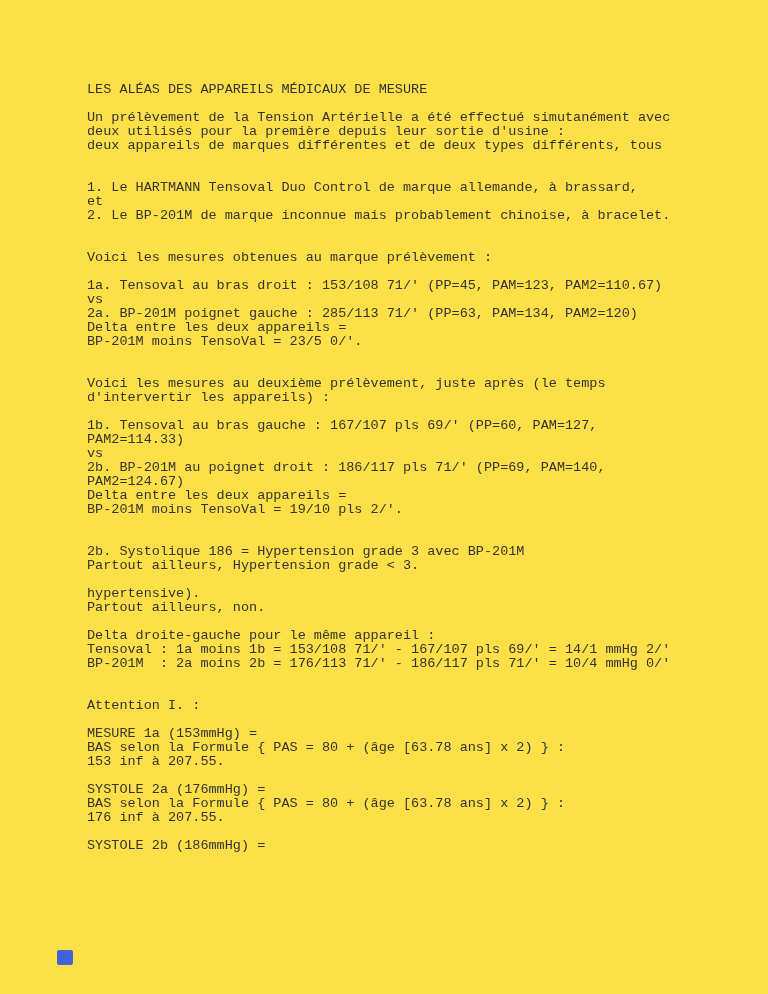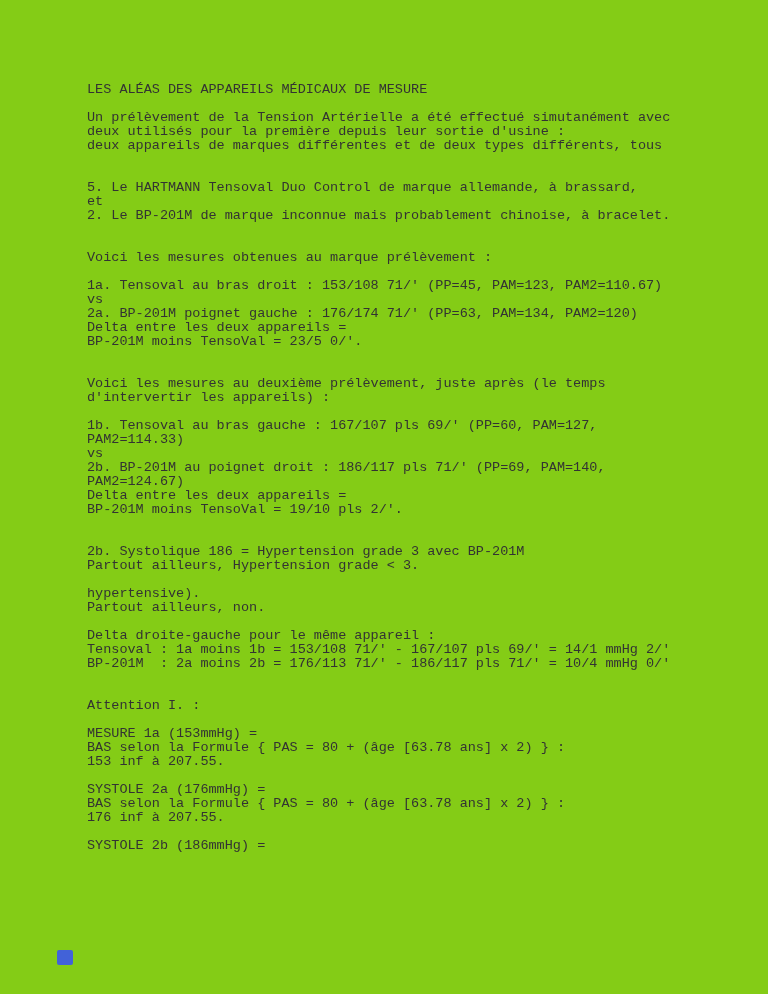--- a/index.html
+++ b/index.html
@@ -4,21 +4,21 @@
 <style>
   html, body {
     margin: 0;
     padding: 0;
     background: #ffffff;
   }
   .page {
     position: relative;
     width: 768px;
     height: 994px;
-    background: #84cc16;
+    background: #fde047;
     overflow: hidden;
   }
   .doc {
     position: absolute;
     left: 87px;
     top: 83px;
     width: 660px;
     font-family: "Liberation Mono", "DejaVu Sans Mono", monospace;
     font-size: 13.5px;
     color: #333333;
@@ -45,30 +45,30 @@
 
 <div class="page">
   <div class="doc" style="color: rgb(51, 51, 51);">
       <div class="line">LES ALÉAS DES APPAREILS MÉDICAUX DE MESURE</div>
       <div class="line"></div>
       <div class="line">Un prélèvement de la Tension Artérielle a été effectué simutanément avec</div>
       <div class="line">deux utilisés pour la première depuis leur sortie d'usine :</div>
       <div class="line">deux appareils de marques différentes et de deux types différents, tous</div>
       <div class="line"></div>
       <div class="line"></div>
-      <div class="line">5. Le HARTMANN Tensoval Duo Control de marque allemande, à brassard,</div>
+      <div class="line">1. Le HARTMANN Tensoval Duo Control de marque allemande, à brassard,</div>
       <div class="line">et</div>
       <div class="line">2. Le BP-201M de marque inconnue mais probablement chinoise, à bracelet.</div>
       <div class="line"></div>
       <div class="line"></div>
       <div class="line">Voici les mesures obtenues au marque prélèvement :</div>
       <div class="line"></div>
       <div class="line">1a. Tensoval au bras droit : 153/108 71/' (PP=45, PAM=123, PAM2=110.67)</div>
       <div class="line">vs</div>
-      <div class="line">2a. BP-201M poignet gauche : 176/174 71/' (PP=63, PAM=134, PAM2=120)</div>
+      <div class="line">2a. BP-201M poignet gauche : 285/113 71/' (PP=63, PAM=134, PAM2=120)</div>
       <div class="line">Delta entre les deux appareils =</div>
       <div class="line">BP-201M moins TensoVal = 23/5 0/'.</div>
       <div class="line"></div>
       <div class="line"></div>
       <div class="line">Voici les mesures au deuxième prélèvement, juste après (le temps</div>
       <div class="line">d'intervertir les appareils) :</div>
       <div class="line"></div>
       <div class="line">1b. Tensoval au bras gauche : 167/107 pls 69/' (PP=60, PAM=127,</div>
       <div class="line">PAM2=114.33)</div>
       <div class="line">vs</div>

